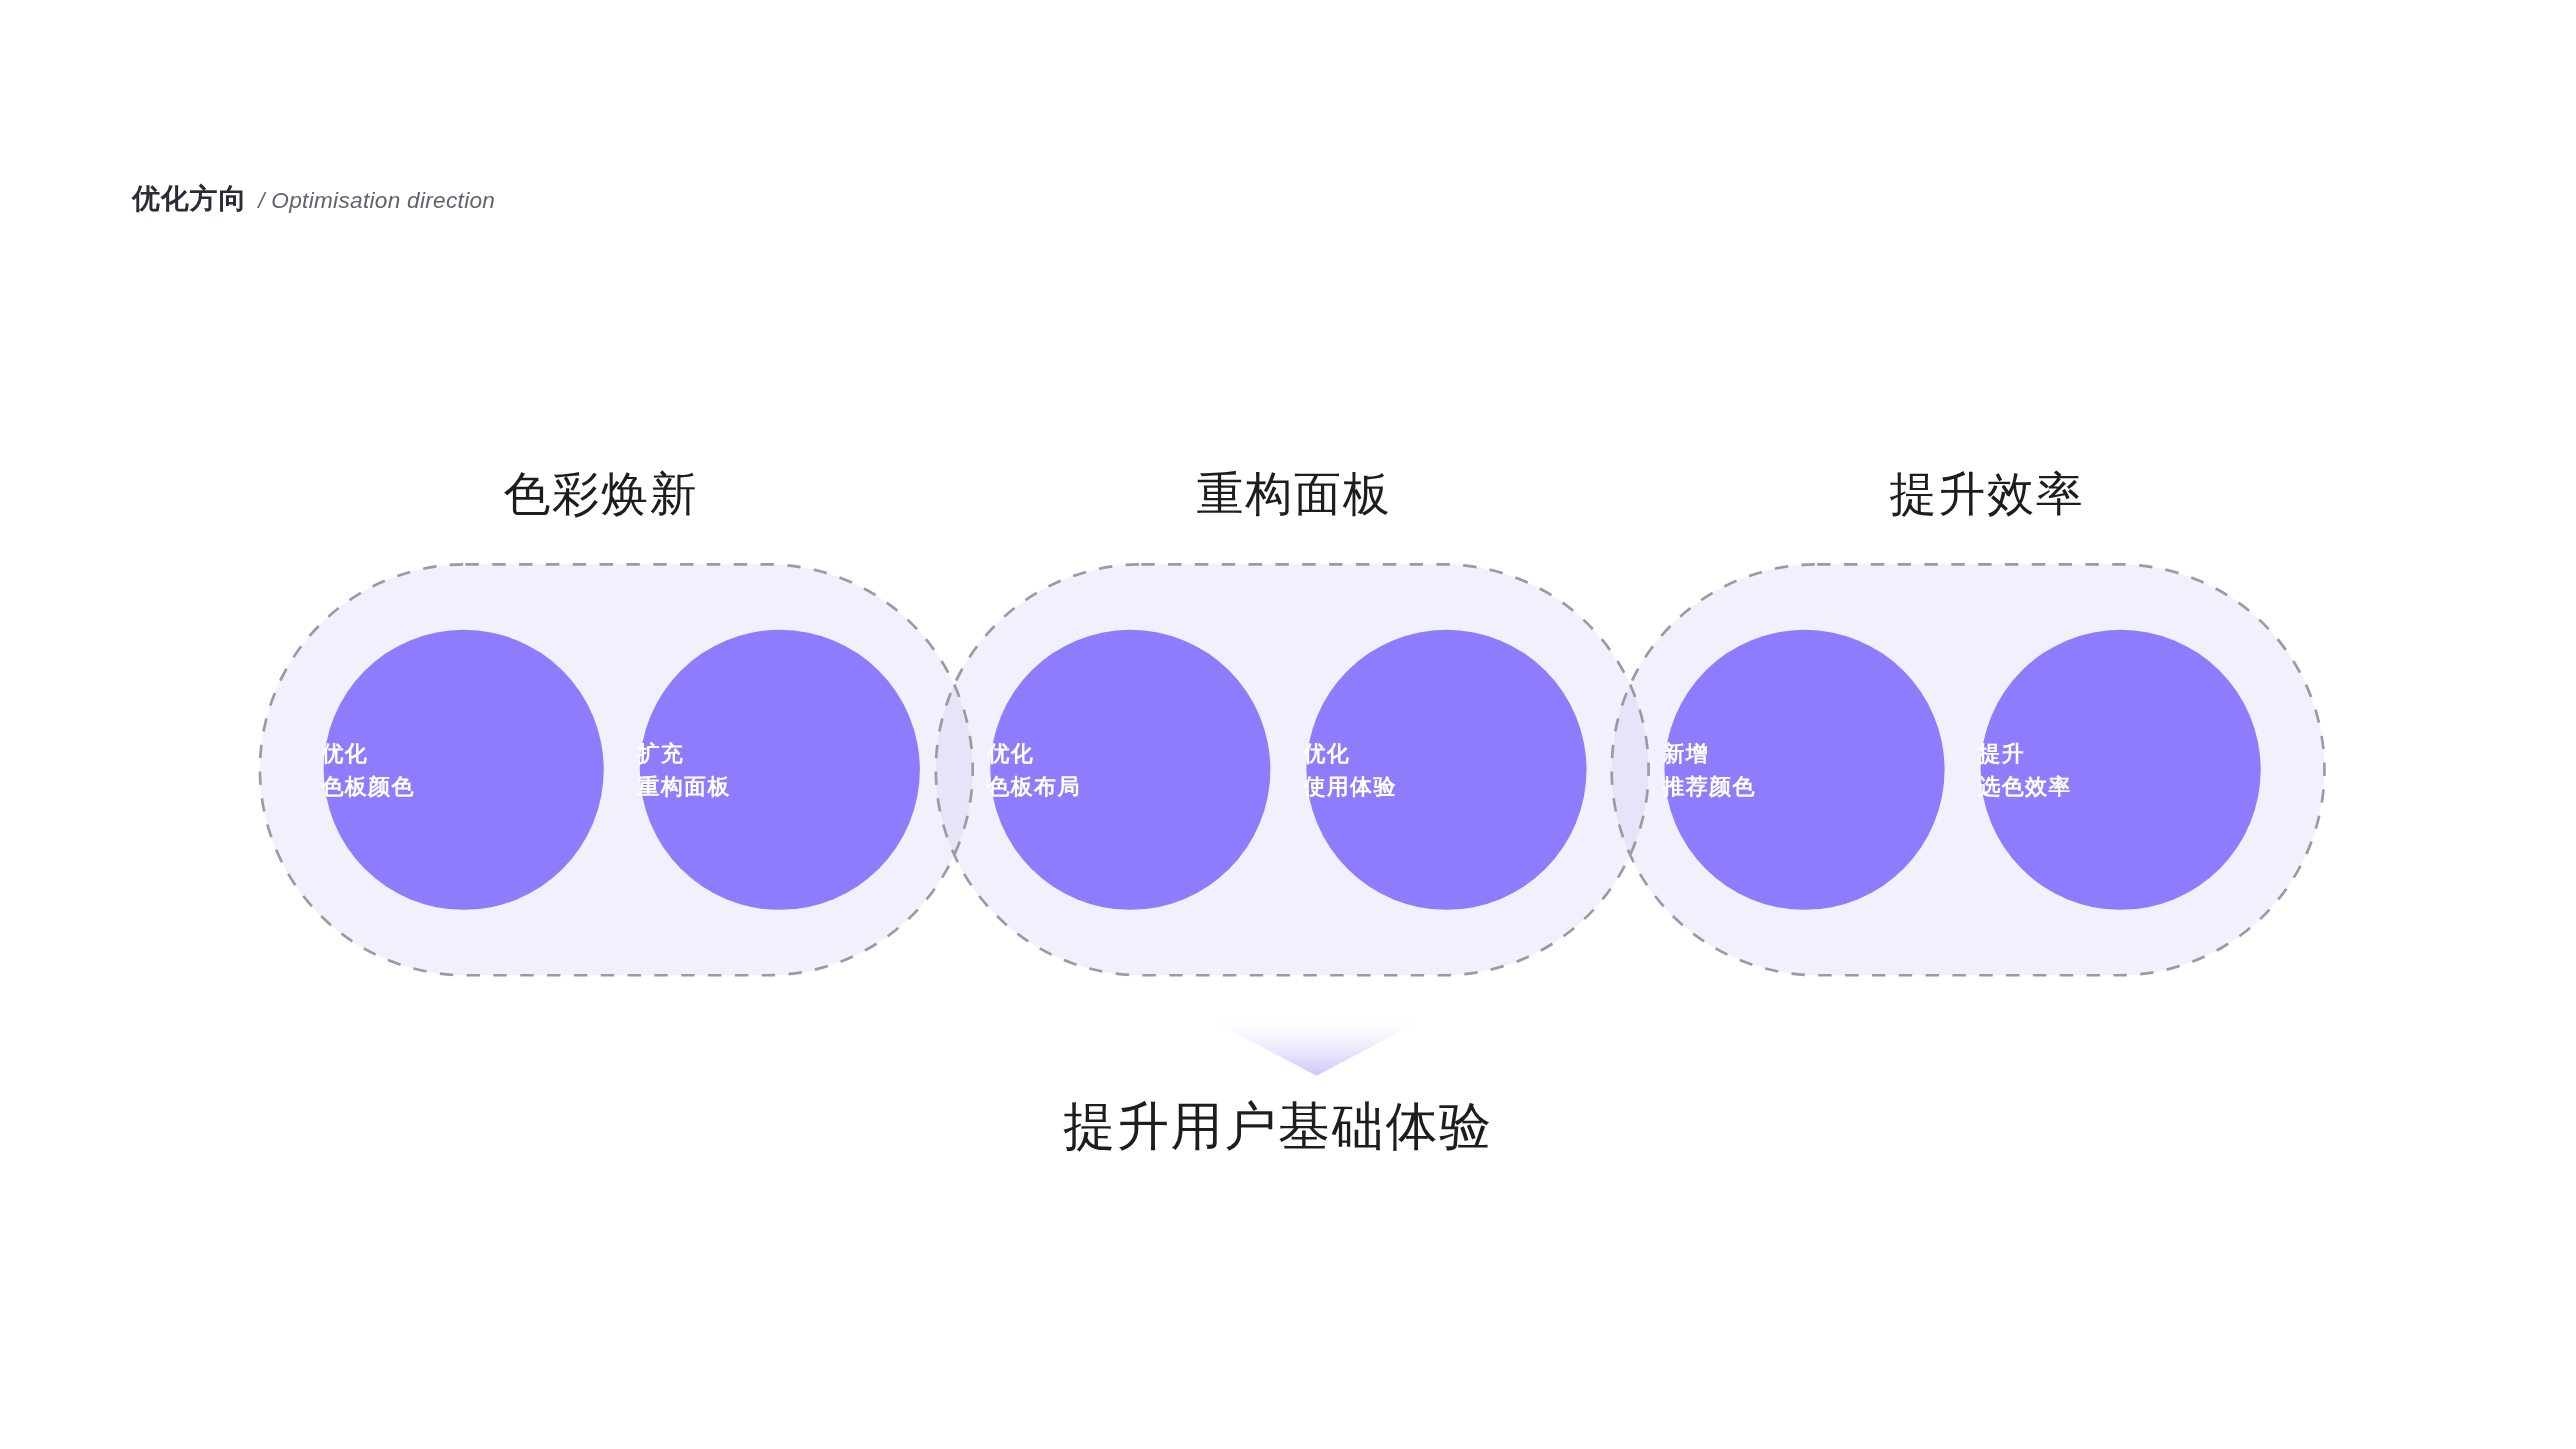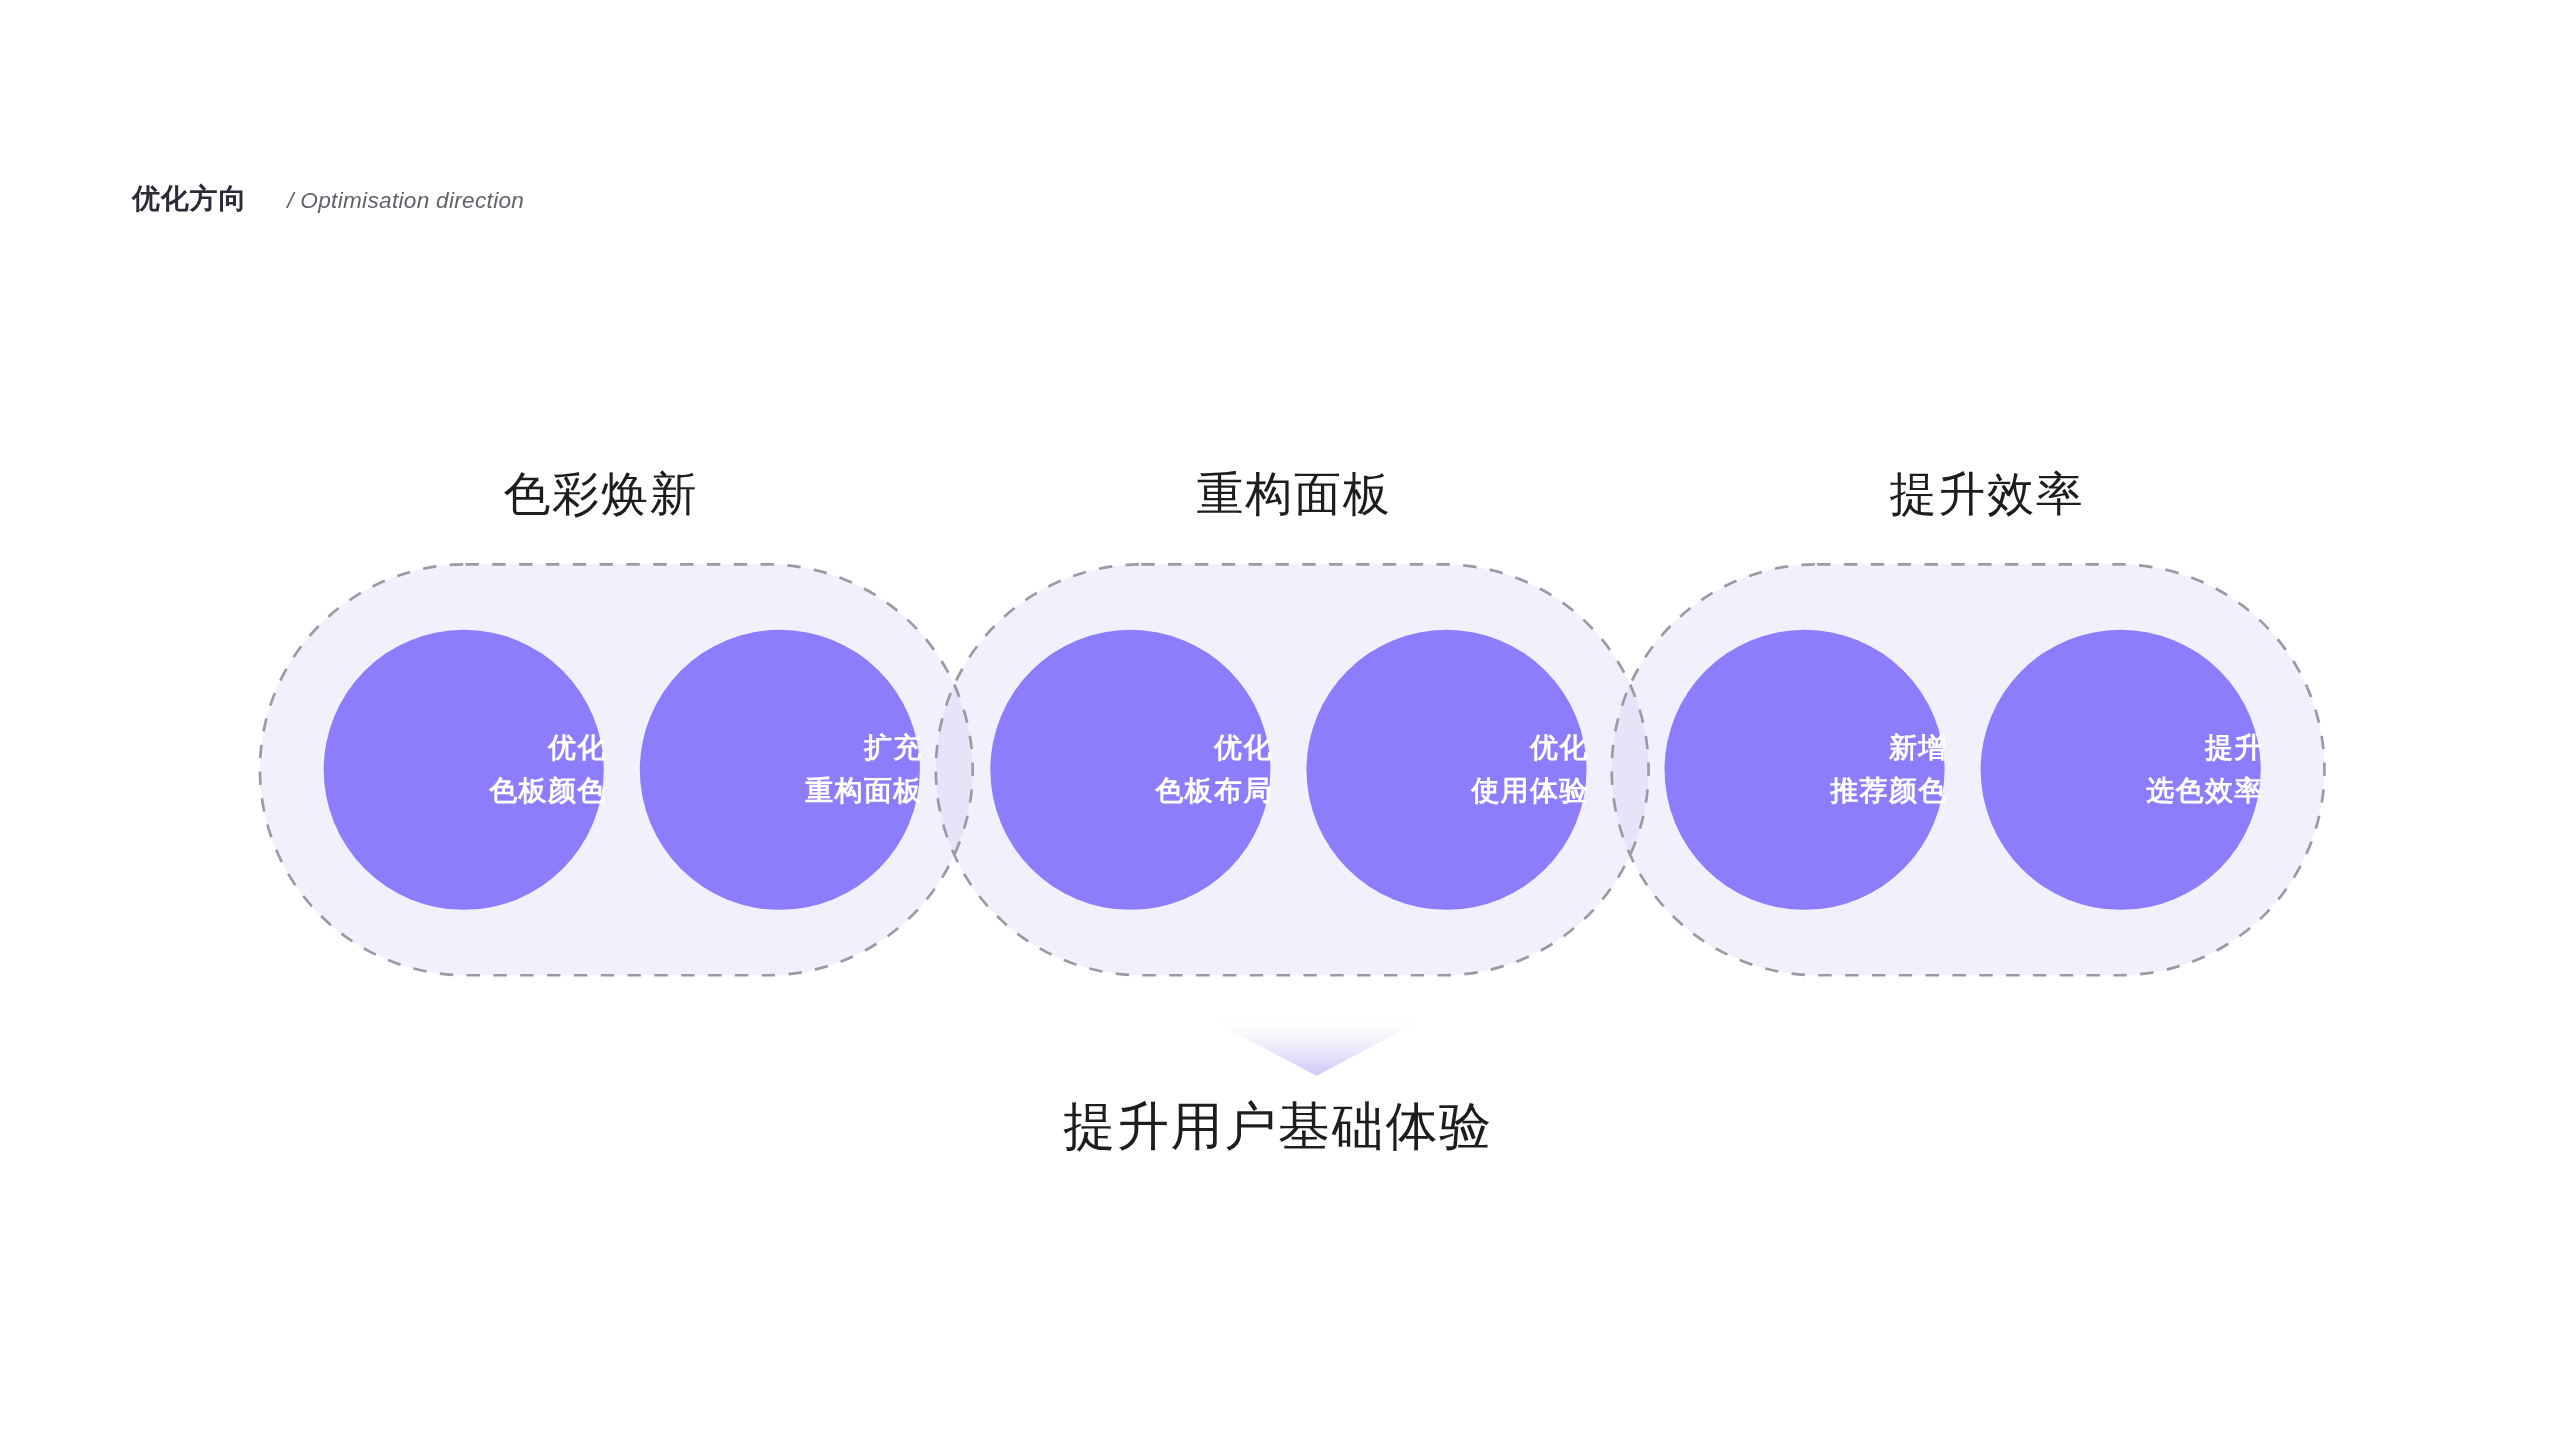--- a/index.html
+++ b/index.html
@@ -17,21 +17,20 @@
   }
 
   
   .header {
     position: absolute;
     left: 132px;
     top: 180px;
     display: flex;
     align-items: baseline;
     white-space: nowrap;
-    gap: 29px;
   }
   .header-title-cn {
     font-size: 28px;
     font-weight: 700;
     color: #2b2b38;
     letter-spacing: 0.8px;
   }
   .header-title-en {
     font-size: 22.6px;
     font-style: italic;
@@ -68,23 +67,23 @@
     white-space: nowrap;
   }
   .group-title.g0 { left: 383px; }
   .group-title.g1 { left: 1076px; }
   .group-title.g2 { left: 1769px; }
 
   
   .node-label {
     position: absolute;
     width: 285px;
-    text-align: right;
+    text-align: left;
     color: #ffffff;
-    font-size: 28px;
+    font-size: 22px;
     font-weight: 700;
     line-height: 1.52;
     letter-spacing: 1.3px;
     transform: translate(-50%, -50%);
     pointer-events: none;
   }
   .node-label .line1 { display: block; }
   .node-label .line2 { display: block; }
 
   

